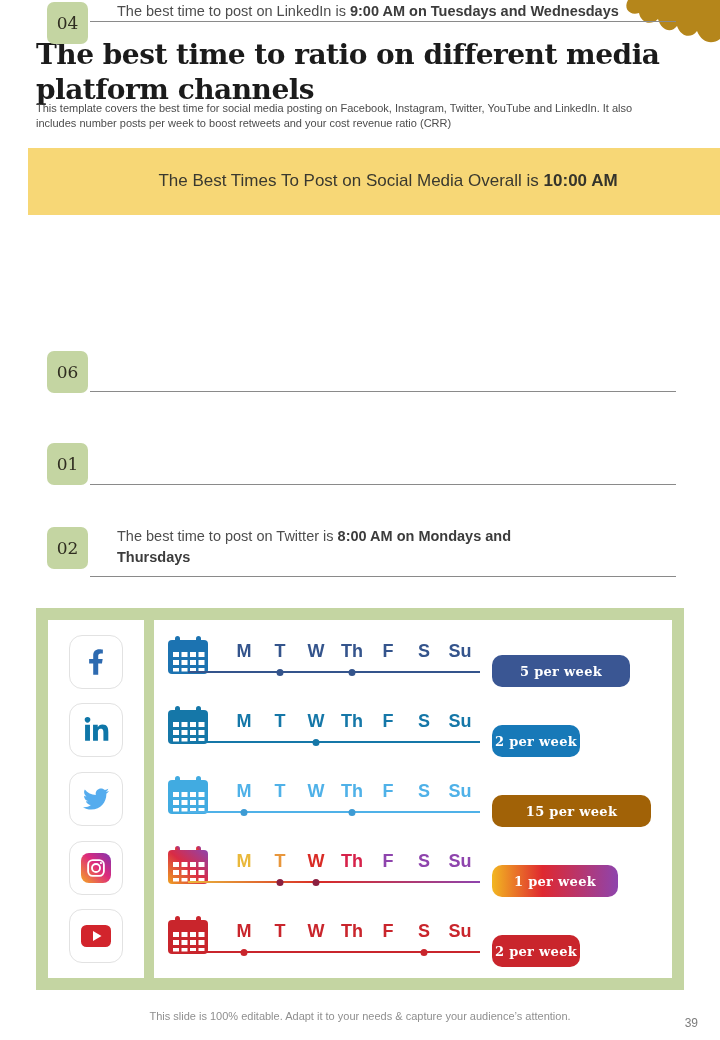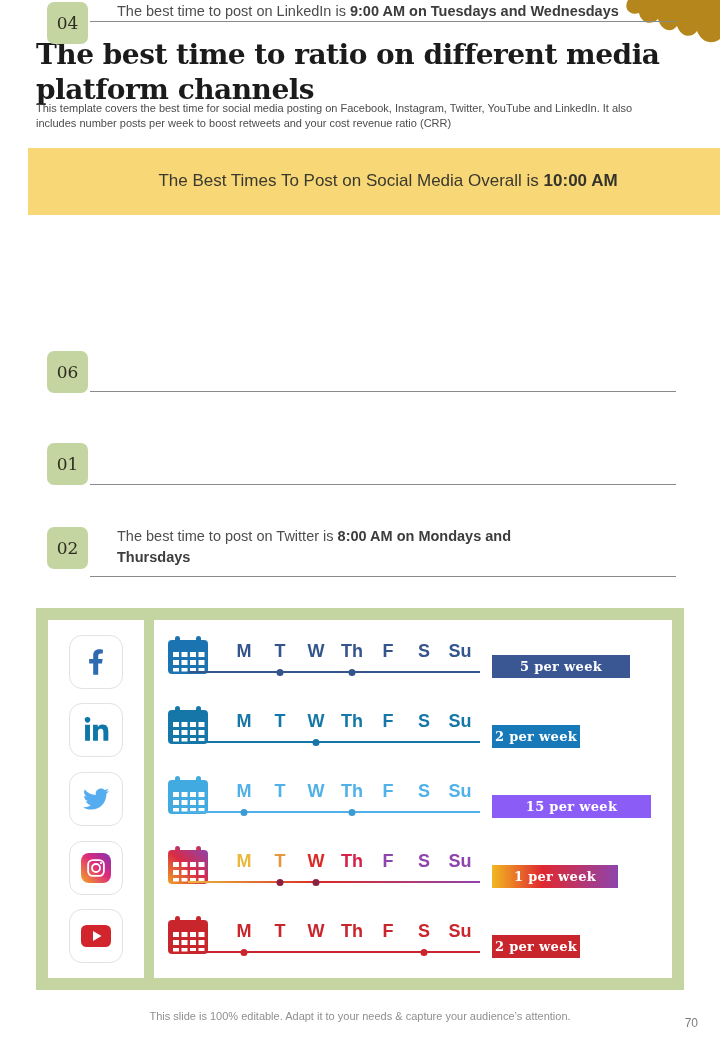--- a/index.html
+++ b/index.html
@@ -72,24 +72,24 @@
     position:relative;width:252px;margin-left:18px;display:flex;
     padding-bottom:11px;transform:translateY(-2px);
   }
   .day{flex:1;text-align:center;font-weight:bold;font-size:18px;}
   .day-line{position:absolute;left:-38px;right:-2px;bottom:0;height:2px;}
   .dot{
     position:absolute;bottom:-2.5px;width:7px;height:7px;border-radius:50%;
     transform:translateX(-50%);
   }
   .badge{
-    position:absolute;left:338px;top:50%;margin-top:-4px;height:23px;
+    position:absolute;left:338px;top:50%;margin-top:-4px;height:32px;
     display:flex;align-items:center;justify-content:center;
     font-family:"DejaVu Serif","Liberation Serif",serif;font-weight:bold;
-    font-size:13px;color:#ffffff;letter-spacing:0.3px;
+    font-size:13px;color:#ffffff;letter-spacing:0.3px;border-radius:10px;
   }
   
   .footer-note{
     position:absolute;left:0;bottom:18px;width:720px;text-align:center;
     font-size:11px;color:#8f8f8f;
   }
   .page-number{
     position:absolute;right:22px;bottom:10px;font-size:12px;color:#7d7d7d;
   }
 </style>
@@ -255,21 +255,21 @@
           <span class="day" style="color: rgb(79, 177, 232);">T</span>
           <span class="day" style="color: rgb(79, 177, 232);">W</span>
           <span class="day" style="color: rgb(79, 177, 232);">Th</span>
           <span class="day" style="color: rgb(79, 177, 232);">F</span>
           <span class="day" style="color: rgb(79, 177, 232);">S</span>
           <span class="day" style="color: rgb(79, 177, 232);">Su</span>
           <div class="day-line" style="background: rgb(79, 177, 232);"></div>
           <span class="dot" style="left: 7.14286%; background: rgb(61, 155, 212);"></span>
           <span class="dot" style="left: 50%; background: rgb(61, 155, 212);"></span>
         </div>
-      <div class="badge" style="background: #8b5cf6; width: 159px;">15 per week</div>
+      <div class="badge" style="background: #a16207; width: 159px;">15 per week</div>
     </div>
     <div class="cal-row" style="color: rgb(217, 43, 37);">
       <svg class="cal-icon" viewBox="0 0 40 38">
           <defs>
             <linearGradient id="igcal" x1="0" y1="1" x2="1" y2="0">
               <stop offset="0" stop-color="#efa122"></stop>
               <stop offset="0.5" stop-color="#d92b45"></stop>
               <stop offset="1" stop-color="#8e44ad"></stop>
             </linearGradient>
           </defs>
@@ -336,13 +336,13 @@
           <div class="day-line" style="background: rgb(201, 37, 44);"></div>
           <span class="dot" style="left: 7.14286%; background: rgb(201, 37, 44);"></span>
           <span class="dot" style="left: 78.5714%; background: rgb(201, 37, 44);"></span>
         </div>
       <div class="badge" style="background: rgb(201, 37, 44); width: 88px;">2 per week</div>
     </div>
   </div>
 </div>
 
 <div class="footer-note">This slide is 100% editable. Adapt it to your needs &amp; capture your audience’s attention.</div>
-<div class="page-number">70</div>
+<div class="page-number">39</div>
 
 </body></html>

